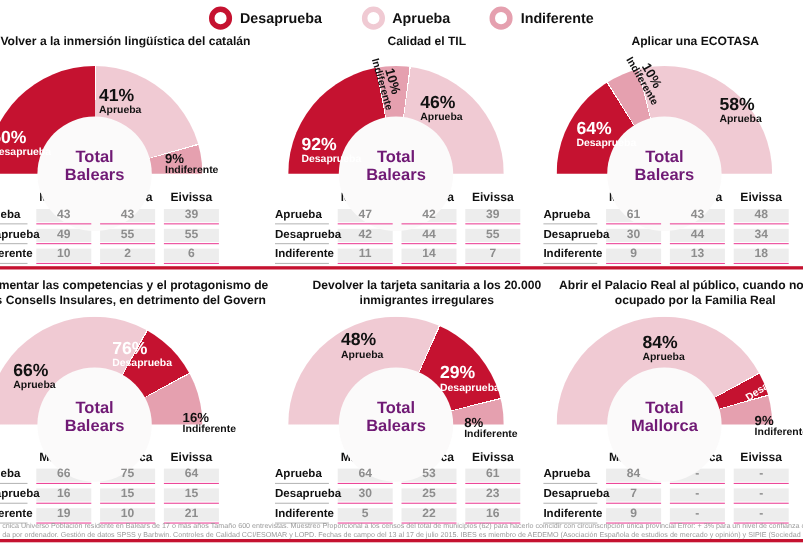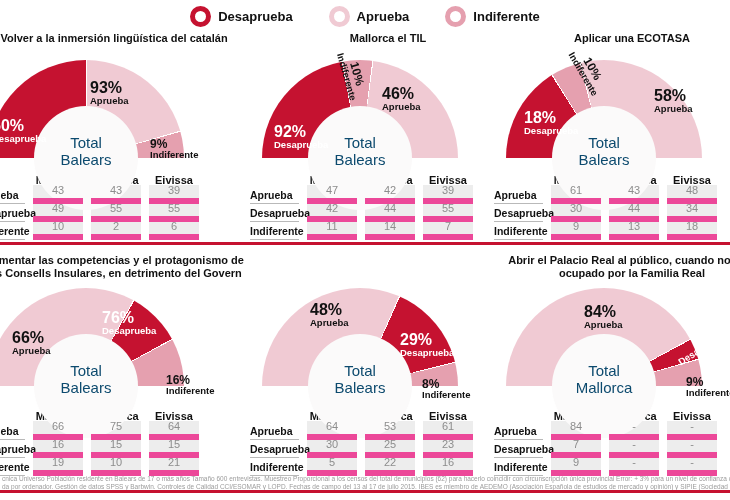--- a/index.html
+++ b/index.html
@@ -28,21 +28,21 @@
   .row1 .gauge{top:30px}
   .row2 .gauge{top:36px}
   .disc{position:absolute;left:0;top:0;width:196px;height:196px;border-radius:50%;}
 
   .hole{position:absolute;left:60px;width:104px;height:104px;border-radius:50%;
         background:#fbfafa;z-index:2;}
   .row1 .hole{top:76px}
   .row2 .hole{top:82px}
 
   .center-label{position:absolute;left:60px;width:104px;text-align:center;z-index:3;
-        font-weight:normal;font-size:15px;line-height:17px;color:#0c4a6e;}
+        font-weight:bold;font-size:15px;line-height:17px;color:#701a75;}
   .row1 .center-label{top:104px}
   .row2 .center-label{top:110px}
 
   
   .plab{position:absolute;z-index:4;font-size:9.5px;font-weight:bold;line-height:10.5px;color:#111;}
   .plab .pct{display:block;font-size:16px;line-height:16px;}
   .plab.sm .pct{font-size:12px;line-height:12px;}
   .plab.white{color:#fff;}
 
   #p1 .lab0{left:18px;top:88px}
@@ -74,22 +74,22 @@
   .row1 .tbl{top:140px}
   .row2 .tbl{top:154px}
   .trow{display:flex;gap:8px;padding-left:2px;height:18px;align-items:flex-end;}
   .th-row{height:16px;}
   .lcell{width:49px;}
   .hcell{width:50px;text-align:center;font-weight:bold;font-size:11px;white-space:nowrap;}
   .ncell{width:50px;text-align:center;font-size:11px;position:relative;}
   .ncell::before{content:"";position:absolute;left:0;right:0;top:1px;bottom:2px;background:#ededed;z-index:1;}
   .lcell .v{display:block;border-bottom:1px solid #b9b9b9;padding-bottom:2px;
             font-weight:bold;font-size:10.5px;white-space:nowrap;position:relative;z-index:3;}
-  .ncell .v{display:block;border-bottom:6px solid #ec4899;padding-bottom:2px;
-            color:#8d8d8d;position:relative;z-index:3;}
+  .ncell .v{display:block;border-bottom:1px solid #ec4899;padding-bottom:2px;
+            color:#8d8d8d;position:relative;z-index:3;font-weight:bold;}
 
   
   .redline{position:absolute;left:0;width:730px;height:3px;background:#c51230;z-index:6;}
   #divider-mid{top:242px}
   #divider-bottom{top:490px}
 
   
   .fineprint{position:absolute;left:2px;top:475px;width:728px;overflow:hidden;
              font-size:6.5px;line-height:7.5px;color:#9b9b9b;white-space:nowrap;z-index:5;}
 </style>
@@ -123,21 +123,21 @@
     <div class="hole"></div>
     <div class="center-label">
       <div>Total</div>
       <div>Balears</div>
     </div>
     <div class="plab lab0 white">
       <span class="pct">50%</span>
       <span class="nm">Desaprueba</span>
     </div>
     <div class="plab lab1">
-      <span class="pct">93%</span>
+      <span class="pct">41%</span>
       <span class="nm">Aprueba</span>
     </div>
     <div class="plab lab2 sm">
       <span class="pct">9%</span>
       <span class="nm">Indiferente</span>
     </div>
     <div class="tbl">
       <div class="trow th-row">
         <div class="lcell"></div>
         <div class="hcell">Mallorca</div>
@@ -184,21 +184,21 @@
           </div>
         <div class="ncell">
             <span class="v">6</span>
           </div>
       </div>
     </div>
   </section>
 
   <section class="panel row1" id="p2">
     <div class="title">
-      <div class="title-line">Mallorca el TIL</div>
+      <div class="title-line">Calidad el TIL</div>
     </div>
     <div class="gauge">
       <div class="disc" style="background: conic-gradient(from 270deg, rgb(197, 18, 48) 0deg, rgb(197, 18, 48) 79.2deg, rgb(255, 255, 255) 78.5deg, rgb(255, 255, 255) 79.9deg, rgb(229, 160, 175) 79.9deg, rgb(229, 160, 175) 97.2deg, rgb(255, 255, 255) 96.5deg, rgb(255, 255, 255) 97.9deg, rgb(240, 202, 211) 97.9deg, rgb(240, 202, 211) 180deg, transparent 180deg, transparent 360deg);"></div>
     </div>
     <div class="hole"></div>
     <div class="center-label">
       <div>Total</div>
       <div>Balears</div>
     </div>
     <div class="plab lab0 white">
@@ -271,21 +271,21 @@
     </div>
     <div class="gauge">
       <div class="disc" style="background: conic-gradient(from 270deg, rgb(197, 18, 48) 0deg, rgb(197, 18, 48) 57.6deg, rgb(255, 255, 255) 56.9deg, rgb(255, 255, 255) 58.3deg, rgb(229, 160, 175) 58.3deg, rgb(229, 160, 175) 75.6deg, rgb(255, 255, 255) 74.9deg, rgb(255, 255, 255) 76.3deg, rgb(240, 202, 211) 76.3deg, rgb(240, 202, 211) 180deg, transparent 180deg, transparent 360deg);"></div>
     </div>
     <div class="hole"></div>
     <div class="center-label">
       <div>Total</div>
       <div>Balears</div>
     </div>
     <div class="plab lab0 white">
-      <span class="pct">18%</span>
+      <span class="pct">64%</span>
       <span class="nm">Desaprueba</span>
     </div>
     <div class="plab lab1 sm">
       <span class="pct">10%</span>
       <span class="nm">Indiferente</span>
     </div>
     <div class="plab lab2">
       <span class="pct">58%</span>
       <span class="nm">Aprueba</span>
     </div>
@@ -415,20 +415,22 @@
           </div>
         <div class="ncell">
             <span class="v">21</span>
           </div>
       </div>
     </div>
   </section>
 
   <section class="panel row2" id="p5">
     <div class="title">
+      <div class="title-line">Devolver la tarjeta sanitaria a los 20.000</div>
+      <div class="title-line">inmigrantes irregulares</div>
     </div>
     <div class="gauge">
       <div class="disc" style="background: conic-gradient(from 270deg, rgb(240, 202, 211) 0deg, rgb(240, 202, 211) 113.4deg, rgb(255, 255, 255) 112.7deg, rgb(255, 255, 255) 114.1deg, rgb(197, 18, 48) 114.1deg, rgb(197, 18, 48) 165.6deg, rgb(255, 255, 255) 164.9deg, rgb(255, 255, 255) 166.3deg, rgb(229, 160, 175) 166.3deg, rgb(229, 160, 175) 180deg, transparent 180deg, transparent 360deg);"></div>
     </div>
     <div class="hole"></div>
     <div class="center-label">
       <div>Total</div>
       <div>Balears</div>
     </div>
     <div class="plab lab0">

